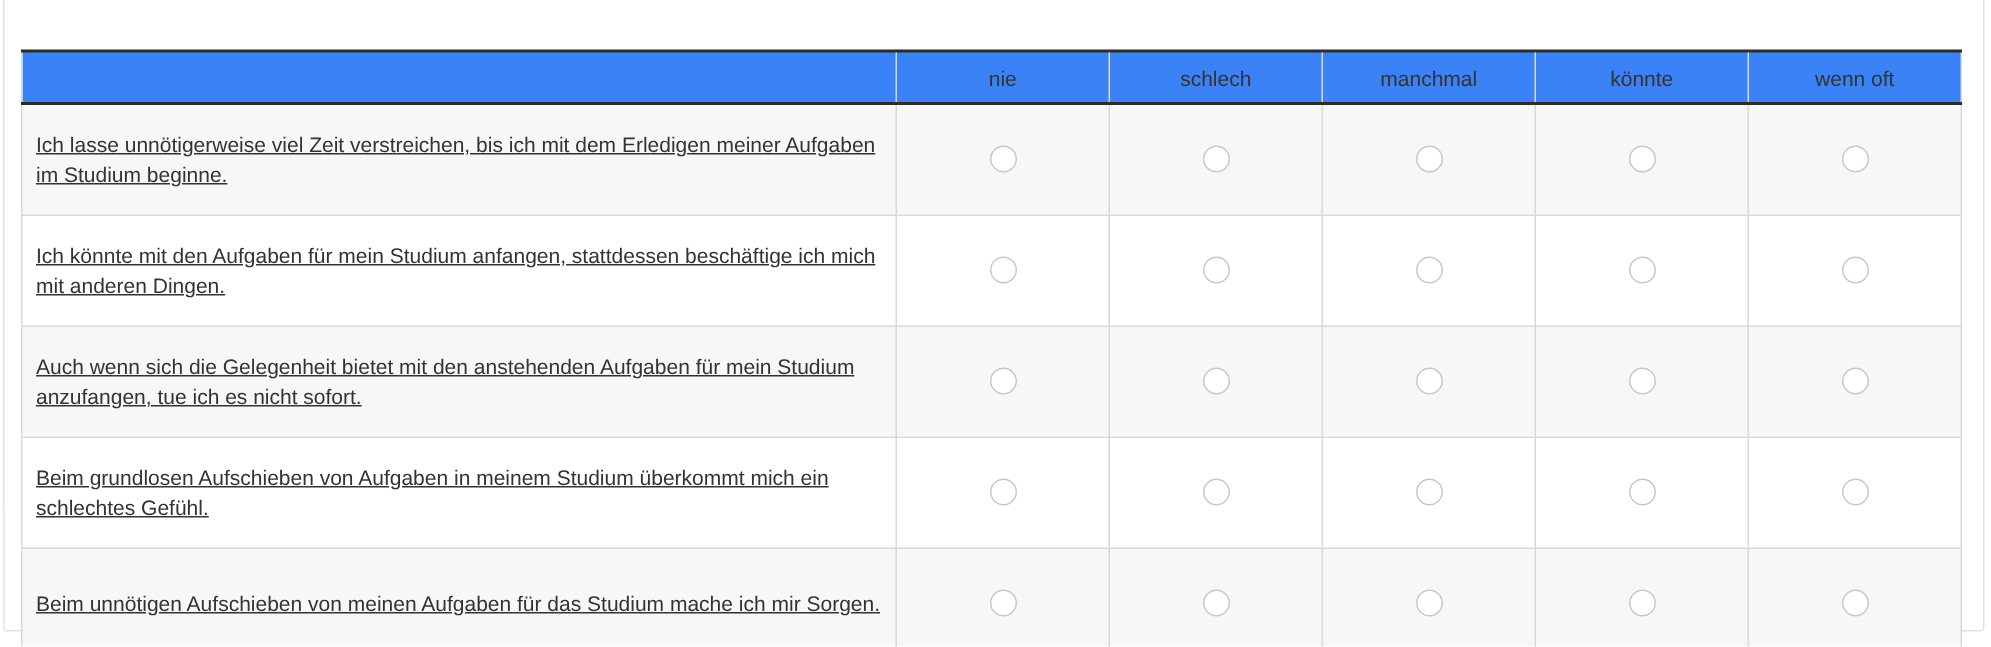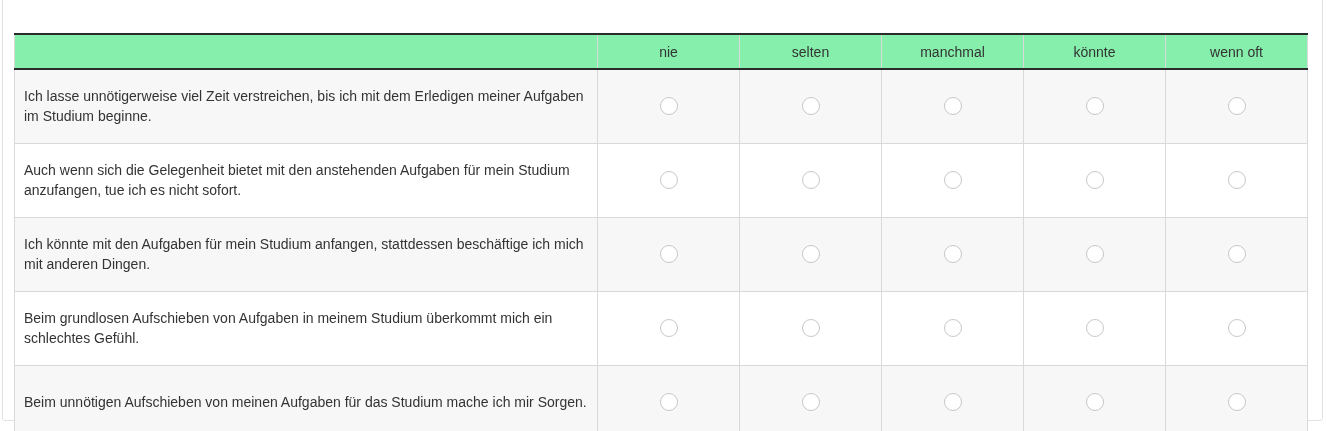--- a/index.html
+++ b/index.html
@@ -33,21 +33,21 @@
     border-collapse: collapse;
     table-layout: fixed;
   }
   col.question-col { width: 583px; }
   col.answer-col   { width: 142px; }
 
   table.likert thead th {
     border: 1px solid #d9d9d9;
     border-top: 2px solid #2b2b2b;
     border-bottom: 2px solid #2b2b2b;
-    background: #86efac;
+    background: #3b82f6;
     height: 35px;
     font-size: 14px;
     font-weight: normal;
     color: #333333;
     text-align: center;
     vertical-align: middle;
     padding: 0;
   }
   table.likert tbody tr { height: 74px; }
   table.likert tbody tr:nth-child(odd) td { background: #f7f7f7; }
@@ -56,20 +56,21 @@
     border: 1px solid #d9d9d9;
     color: #333333;
     font-size: 14px;
     vertical-align: middle;
   }
   td.question-cell {
     padding: 8px 9px;
     line-height: 20px;
     text-align: left;
     hyphens: manual;
+    text-decoration: underline;
     -webkit-hyphens: manual;
   }
   td.choice-cell { text-align: center; }
   .radio {
     display: inline-block;
     width: 18px;
     height: 18px;
     border-radius: 50%;
     border: 1px solid #c8c8c8;
     background: #ffffff;
@@ -87,45 +88,45 @@
       <col class="answer-col">
         <col class="answer-col">
         <col class="answer-col">
         <col class="answer-col">
         <col class="answer-col">
     </colgroup>
     <thead>
       <tr>
         <th></th>
         <th>nie</th>
-        <th>selten</th>
+        <th>schlech</th>
         <th>manchmal</th>
         <th>könnte</th>
         <th>wenn oft</th>
       </tr>
     </thead>
     <tbody>
       <tr>
         <td class="question-cell">Ich lasse unnötigerweise viel Zeit verstreichen, bis ich mit dem Erledigen meiner Auf­gaben im Studium beginne.</td>
         <td class="choice-cell"><span class="radio"></span></td>
         <td class="choice-cell"><span class="radio"></span></td>
         <td class="choice-cell"><span class="radio"></span></td>
         <td class="choice-cell"><span class="radio"></span></td>
         <td class="choice-cell"><span class="radio"></span></td>
       </tr>
       <tr>
-        <td class="question-cell">Auch wenn sich die Gelegenheit bietet mit den anstehenden Aufgaben für mein Studi­um anzufangen, tue ich es nicht sofort.</td>
+        <td class="question-cell">Ich könnte mit den Aufgaben für mein Studium anfangen, stattdessen beschäftige ich mich mit anderen Dingen.</td>
         <td class="choice-cell"><span class="radio"></span></td>
         <td class="choice-cell"><span class="radio"></span></td>
         <td class="choice-cell"><span class="radio"></span></td>
         <td class="choice-cell"><span class="radio"></span></td>
         <td class="choice-cell"><span class="radio"></span></td>
       </tr>
       <tr>
-        <td class="question-cell">Ich könnte mit den Aufgaben für mein Studium anfangen, stattdessen beschäftige ich mich mit anderen Dingen.</td>
+        <td class="question-cell">Auch wenn sich die Gelegenheit bietet mit den anstehenden Aufgaben für mein Studi­um anzufangen, tue ich es nicht sofort.</td>
         <td class="choice-cell"><span class="radio"></span></td>
         <td class="choice-cell"><span class="radio"></span></td>
         <td class="choice-cell"><span class="radio"></span></td>
         <td class="choice-cell"><span class="radio"></span></td>
         <td class="choice-cell"><span class="radio"></span></td>
       </tr>
       <tr>
         <td class="question-cell">Beim grundlosen Aufschieben von Aufgaben in meinem Studium überkommt mich ein schlechtes Gefühl.</td>
         <td class="choice-cell"><span class="radio"></span></td>
         <td class="choice-cell"><span class="radio"></span></td>

